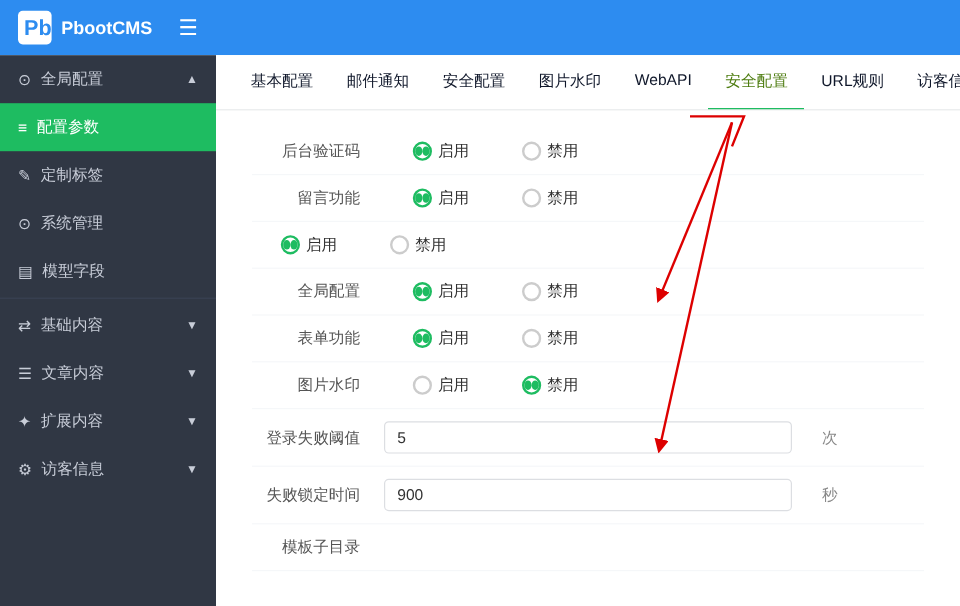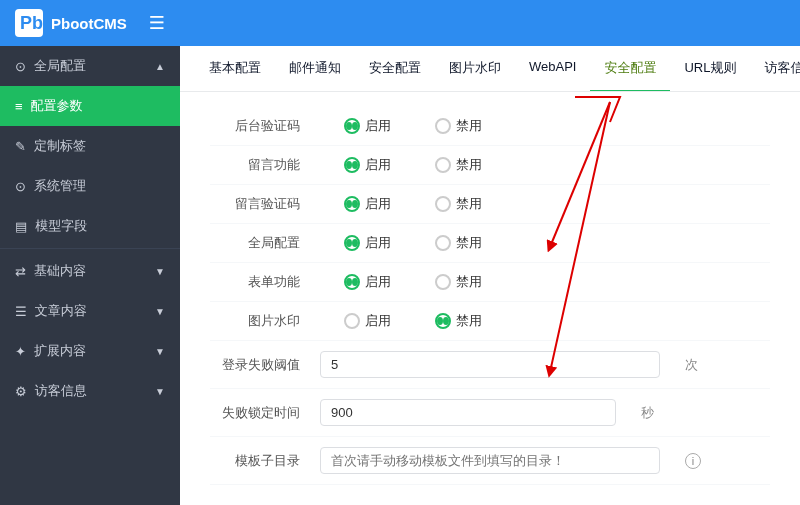--- a/index.html
+++ b/index.html
@@ -296,21 +296,20 @@
             <span class="radio-label">启用</span>
           </label>
           <label class="radio-item">
             <div class="radio-circle"></div>
             <span class="radio-label">禁用</span>
           </label>
         </div>
       </div>
 
       <div class="form-row">
-        <div class="form-label">留言验证码</div>
         <div class="form-controls">
           <label class="radio-item">
             <div class="radio-circle checked">
                 <div style="width:8px;height:8px;border-radius:50%;background:#1ebc61;"></div>
               </div>
             <span class="radio-label">启用</span>
           </label>
           <label class="radio-item">
             <div class="radio-circle"></div>
             <span class="radio-label">禁用</span>
@@ -370,31 +369,27 @@
         <div class="form-label">登录失败阈值</div>
         <div class="form-controls">
           <input type="text" class="form-input" value="5" style="width: 340px;">
           <span class="form-input-unit">次</span>
         </div>
       </div>
 
       <div class="form-row">
         <div class="form-label">失败锁定时间</div>
         <div class="form-controls">
-          <input type="text" class="form-input" value="900" style="width: 296px;">
+          <input type="text" class="form-input" value="900" style="width: 340px;">
           <span class="form-input-unit">秒</span>
         </div>
       </div>
 
       <div class="form-row" style="position:relative;">
         <div class="form-label">模板子目录</div>
-        <div class="form-controls">
-          <input type="text" class="form-input" placeholder="首次请手动移动模板文件到填写的目录！" style="width: 340px;">
-          <span class="info-icon">i</span>
-        </div>
       </div>
 
       <svg style="position:absolute;top:0;left:0;width:100%;height:100%;pointer-events:none;z-index:10;">
 
         <defs>
           <marker id="arrowhead1" markerWidth="6" markerHeight="6" refX="3" refY="3" orient="auto">
             <path d="M0,0 L6,3 L0,6 Z" fill="#dd0000"></path>
           </marker>
           <marker id="arrowhead2" markerWidth="6" markerHeight="6" refX="3" refY="3" orient="auto">
             <path d="M0,0 L6,3 L0,6 Z" fill="#dd0000"></path>

